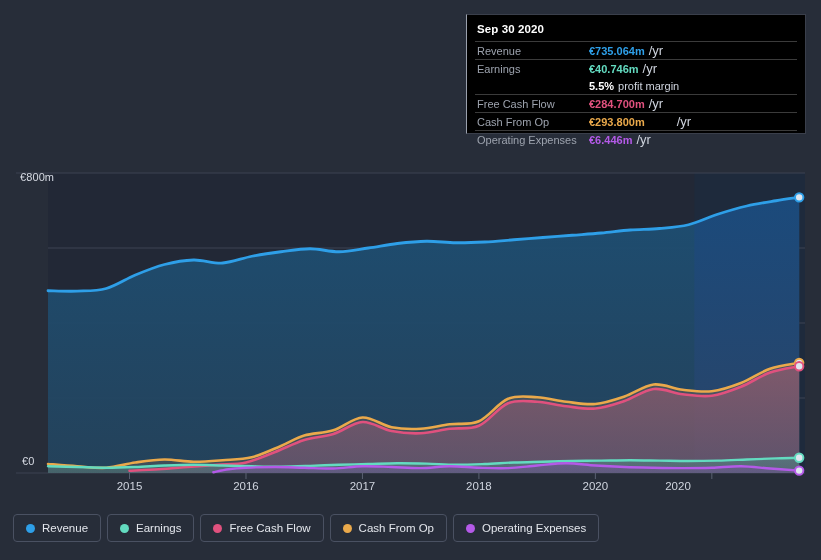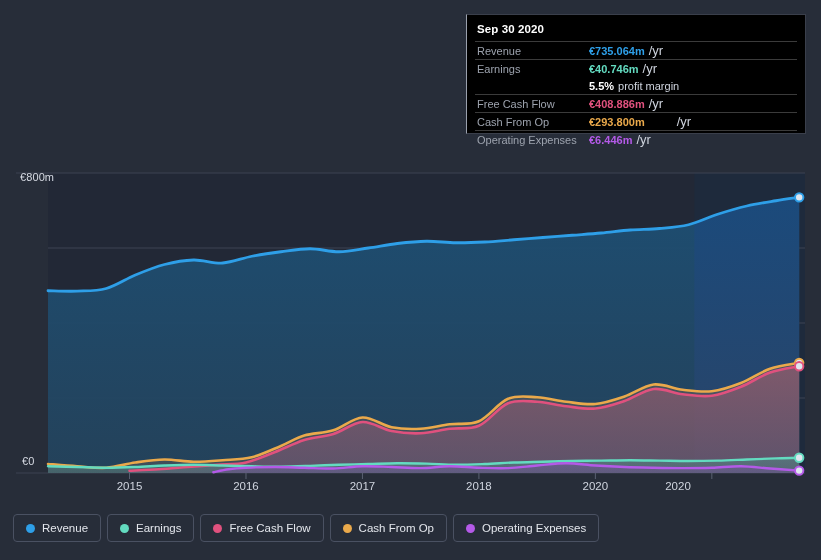--- a/index.html
+++ b/index.html
@@ -230,21 +230,21 @@
         <div class="tt-row noborder">
           <div class="tt-label"></div>
           <div style="display: flex; align-items: flex-start;">
             <span class="tt-val" style="color: rgb(255, 255, 255);">5.5%</span>
             <span class="tt-sub">profit margin</span>
           </div>
         </div>
         <div class="tt-row">
           <div class="tt-label">Free Cash Flow</div>
           <div style="display: flex; align-items: baseline;">
-            <span class="tt-val" style="color: rgb(224, 81, 126);">€408.886m</span>
+            <span class="tt-val" style="color: rgb(224, 81, 126);">€284.700m</span>
             <span class="tt-unit">/yr</span>
           </div>
         </div>
         <div class="tt-row">
           <div class="tt-label">Cash From Op</div>
           <div style="display: flex; align-items: baseline; gap: 28px;">
             <span class="tt-val" style="color: rgb(234, 169, 75);">€293.800m</span>
             <span class="tt-unit">/yr</span>
           </div>
         </div>

